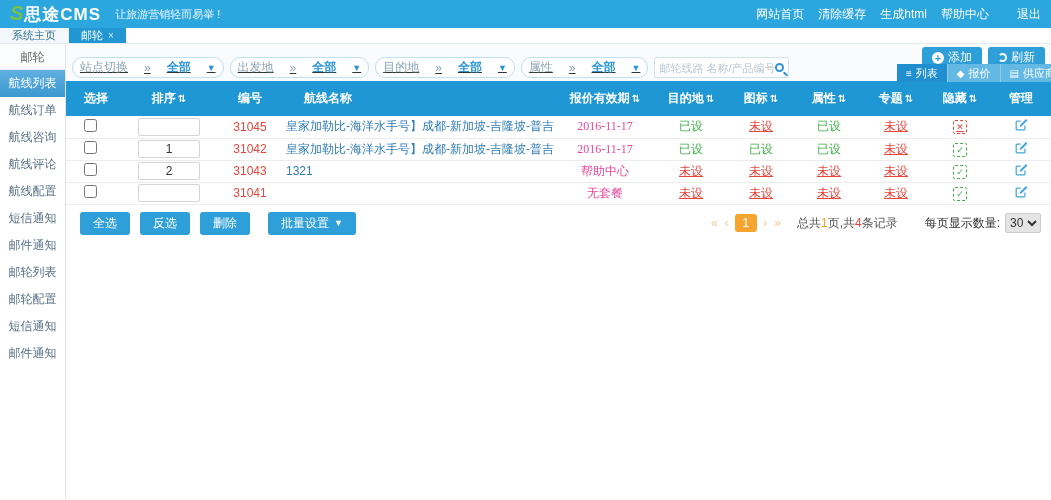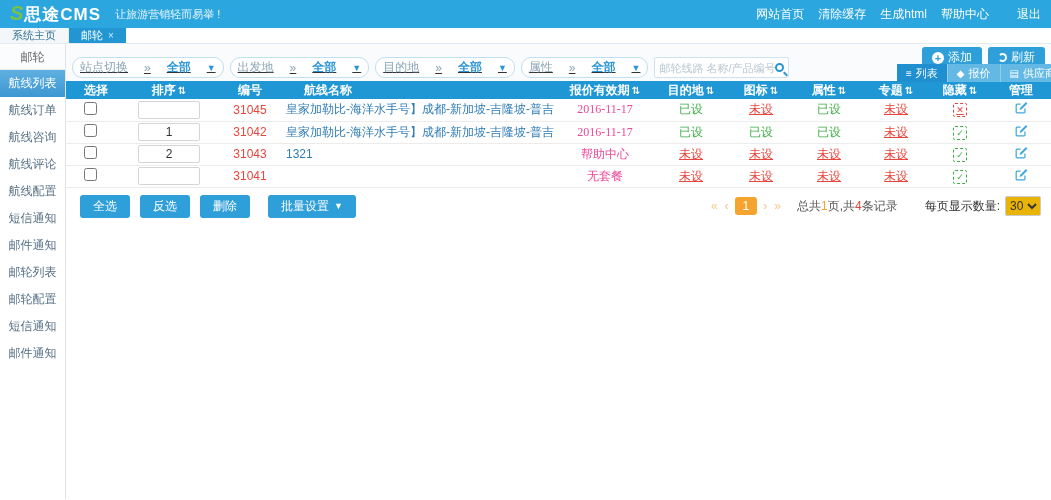--- a/index.html
+++ b/index.html
@@ -47,21 +47,21 @@
   .btn-blue { background:#2e9fd8; color:#fff; border:none; border-radius:3px; height:21px; padding:0 10px; font-size:12px; display:flex; align-items:center; gap:4px; cursor:pointer; font-family:inherit; }
   .ico-plus { width:12px; height:12px; background:#fff; color:#2e9fd8; border-radius:50%; font-size:11px; line-height:12px; text-align:center; font-weight:bold; }
   .ico-refresh { width:9px; height:9px; border:2px solid #fff; border-radius:50%; border-left-color:transparent; }
   .segments { position:absolute; right:-14px; top:20px; display:flex; }
   .seg { height:18px; display:flex; align-items:center; gap:4px; padding:0 9px; color:#fff; font-size:11px; cursor:pointer; background:#63b8e4; border-left:1px solid #8ecdee; }
   .seg.active { background:#1f8fd0; border-left:none; }
   .seg .sico { font-size:10px; }
 
   
   table { width:100%; border-collapse:collapse; table-layout:fixed; }
-  thead th { background:#1e97d4; color:#fff; font-weight:bold; font-size:12px; height:18px; text-align:center; white-space:nowrap; overflow:hidden; }
+  thead th { background:#1e97d4; color:#fff; font-weight:bold; font-size:12px; height:35px; text-align:center; white-space:nowrap; overflow:hidden; }
   th.l, td.l { text-align:left; padding-left:18px; }
   .sort-glyph { font-size:10px; margin-left:2px; cursor:pointer; }
   tbody td { height:22px; border-bottom:1px solid #ececec; text-align:center; font-size:12px; white-space:nowrap; overflow:hidden; }
   td.name { text-align:left; }
   td.name a { color:#2f7cb5; text-decoration:none; cursor:pointer; }
   .tag { color:#e8453c; margin-left:3px; }
   .code { color:#e8453c; }
   .red { color:#ec4899;font-family:Liberation Serif, serif; }
   .set { color:#3fae49; }
   .unset { color:#e8453c;text-decoration:underline; }
@@ -76,21 +76,21 @@
   .footer { display:flex; align-items:center; margin-top:7px; padding:0 10px 0 14px;gap:20px; }
   .bulk { display:flex; gap:10px; }
   .btn-bulk { background:#2e9fd8; color:#fff; border:none; border-radius:3px; height:23px; padding:0 13px; font-size:12px; cursor:pointer; font-family:inherit; display:flex; align-items:center; gap:5px; }
   .pager { margin-left:auto; display:flex; align-items:center; gap:5px; }
   .pg-arrow { color:#f3c78c; font-size:12px; cursor:pointer; padding:0 1px; }
   .pg-cur { background:#f5a430; color:#fff; border-radius:3px; padding:2px 8px; font-size:12px; cursor:default; }
   .pg-summary { color:#555; margin-left:10px; }
   .pg-summary .n1 { color:#f5a430; }
   .pg-summary .n2 { color:#e8453c; }
   .perpage { display:flex; align-items:center; gap:5px; margin-left:22px; }
-  .perpage select { height:20px; border:1px solid #ccc; border-radius:2px; font-size:12px; color:#333; font-family:inherit; background:#eab308; cursor:pointer; }
+  .perpage select { height:20px; border:1px solid #ccc; border-radius:2px; font-size:12px; color:#333; font-family:inherit; background:#e5e5e5; cursor:pointer; }
 </style>
 </head>
 <body>
 
 <header class="topbar">
   <div class="logo">
     <span class="logo-s">S</span>
     <span class="logo-txt">思途CMS</span>
   </div>
   <span class="tagline">让旅游营销轻而易举 !</span>

